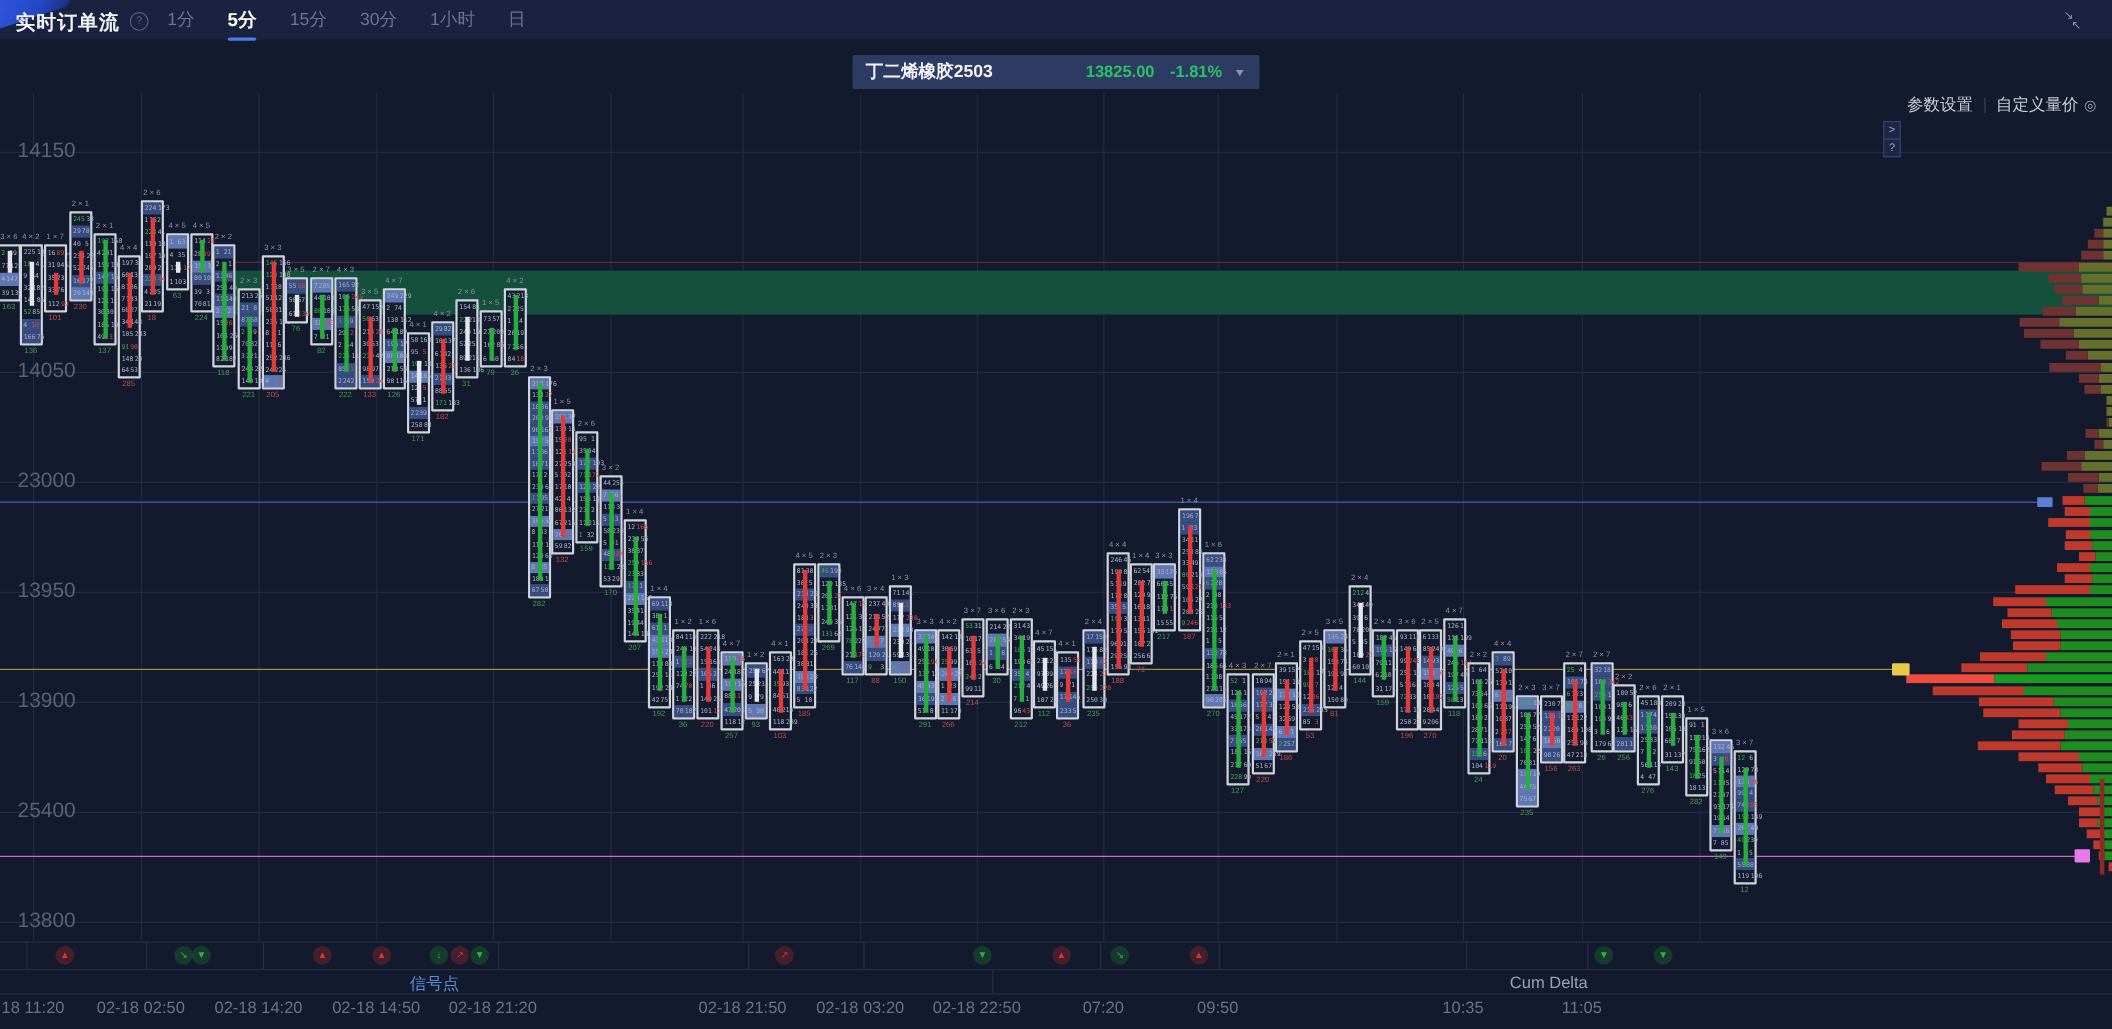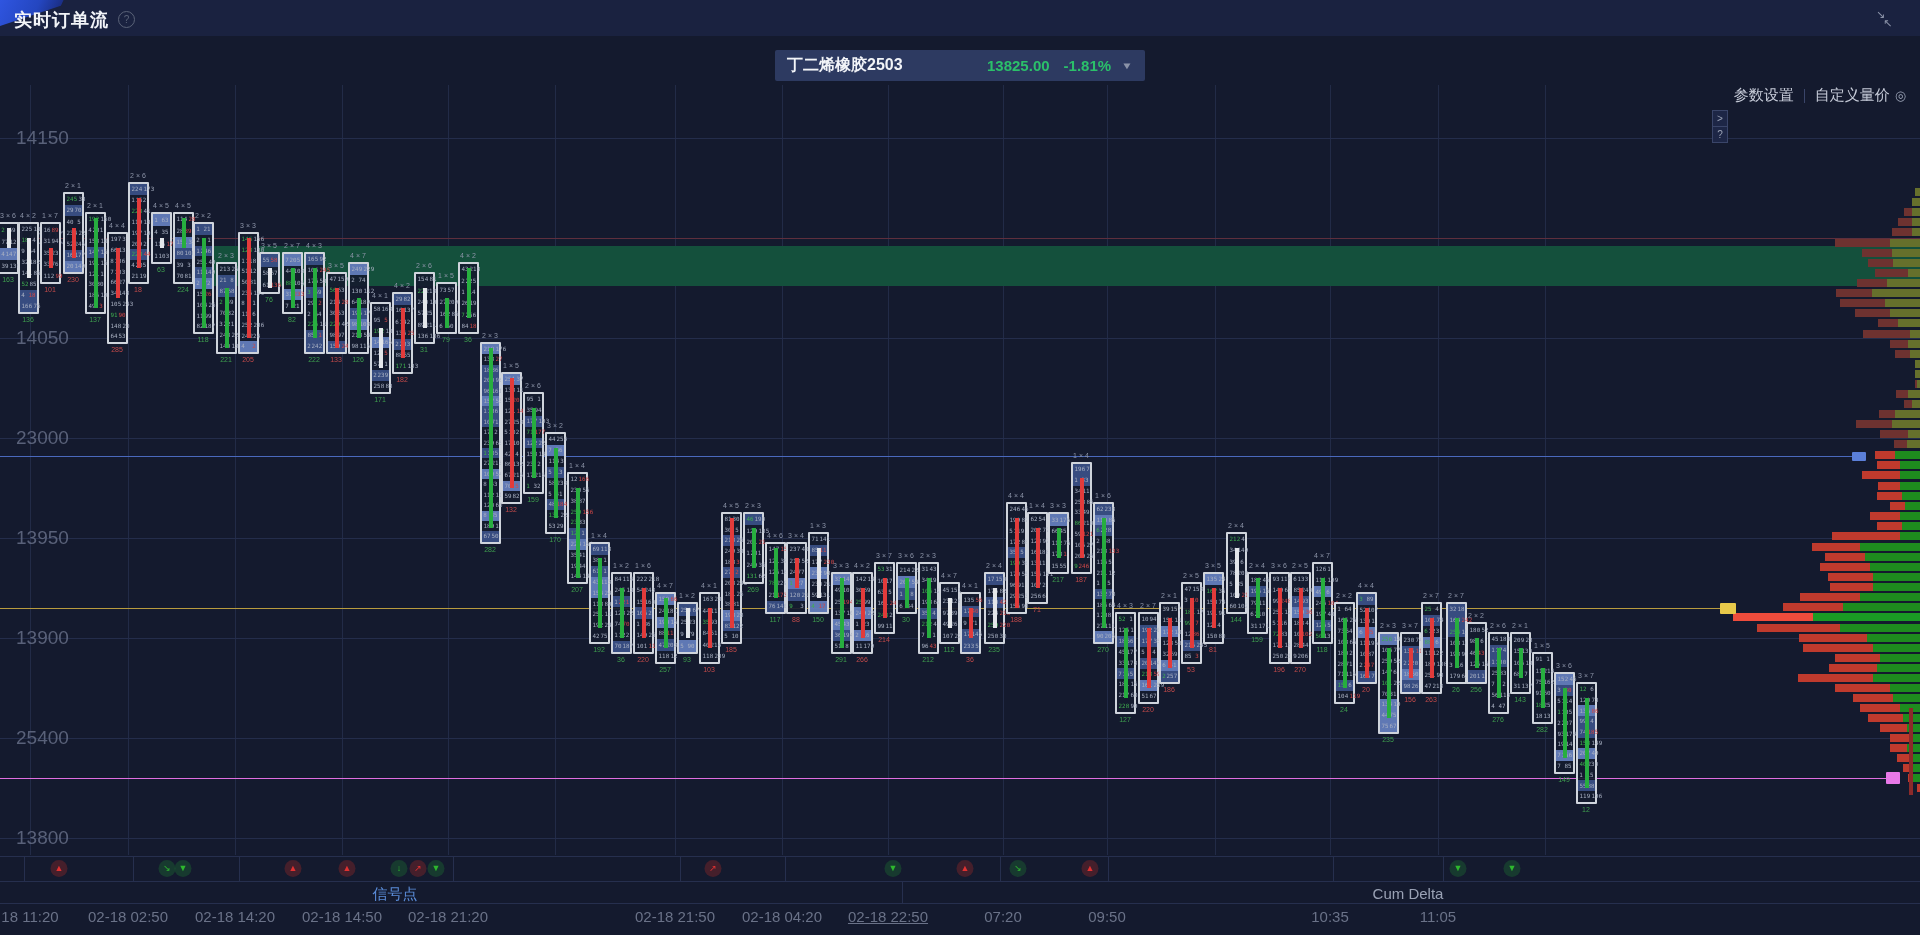--- a/index.html
+++ b/index.html
@@ -54,20 +54,28 @@
   #pane-signal{position:absolute;font-size:15px;color:#5b8dd9;cursor:pointer;}
   #pane-cumdelta{position:absolute;font-size:15px;color:#9aa2b5;cursor:pointer;}
 </style>
 </head>
 <body>
 
 <div id="topbar">
   <div id="corner-decor"></div>
   <div id="page-title">实时订单流</div>
   <div id="help-circle">?</div>
+  <div id="tabs">
+      <div class="tab">1分</div>
+      <div class="tab active">5分</div>
+      <div class="tab">15分</div>
+      <div class="tab">30分</div>
+      <div class="tab">1小时</div>
+      <div class="tab">日</div>
+    </div>
   <div id="collapse-icon">
       <span>↘</span>
       <span style="margin-left:7px;">↖</span>
     </div>
 </div>
 
 <div id="contract-pill">
   <span id="contract-name">丁二烯橡胶2503</span>
   <span id="contract-price" style="color: rgb(43, 192, 106);">13825.00</span>
   <span id="contract-change" style="color: rgb(43, 192, 106);">-1.81%</span>
@@ -2814,19 +2822,19 @@
     <div class="sig" style="left: 1458px; top: 775px; color: rgb(46, 184, 46); background: rgba(30, 110, 50, 0.38);">▼</div>
     <div class="sig" style="left: 1512px; top: 775px; color: rgb(46, 184, 46); background: rgba(30, 110, 50, 0.38);">▼</div>
     <div id="pane-signal" style="left: 395px; top: 800px; transform: translateX(-50%);">信号点</div>
     <div id="pane-cumdelta" style="left: 1408px; top: 800px; transform: translateX(-50%);">Cum Delta</div>
     <div class="xlab" style="left: 30px; top: 823px;">18 11:20</div>
     <div class="xlab" style="left: 128px; top: 823px;">02-18 02:50</div>
     <div class="xlab" style="left: 235px; top: 823px;">02-18 14:20</div>
     <div class="xlab" style="left: 342px; top: 823px;">02-18 14:50</div>
     <div class="xlab" style="left: 448px; top: 823px;">02-18 21:20</div>
     <div class="xlab" style="left: 675px; top: 823px;">02-18 21:50</div>
-    <div class="xlab" style="left: 782px; top: 823px;">02-18 04:20</div>
-    <div class="xlab" style="left: 888px; top: 823px; text-decoration: underline;">02-18 22:50</div>
+    <div class="xlab" style="left: 782px; top: 823px;">02-18 03:20</div>
+    <div class="xlab" style="left: 888px; top: 823px;">02-18 22:50</div>
     <div class="xlab" style="left: 1003px; top: 823px;">07:20</div>
     <div class="xlab" style="left: 1107px; top: 823px;">09:50</div>
     <div class="xlab" style="left: 1330px; top: 823px;">10:35</div>
     <div class="xlab" style="left: 1438px; top: 823px;">11:05</div>
   </div>
 
 </body></html>

